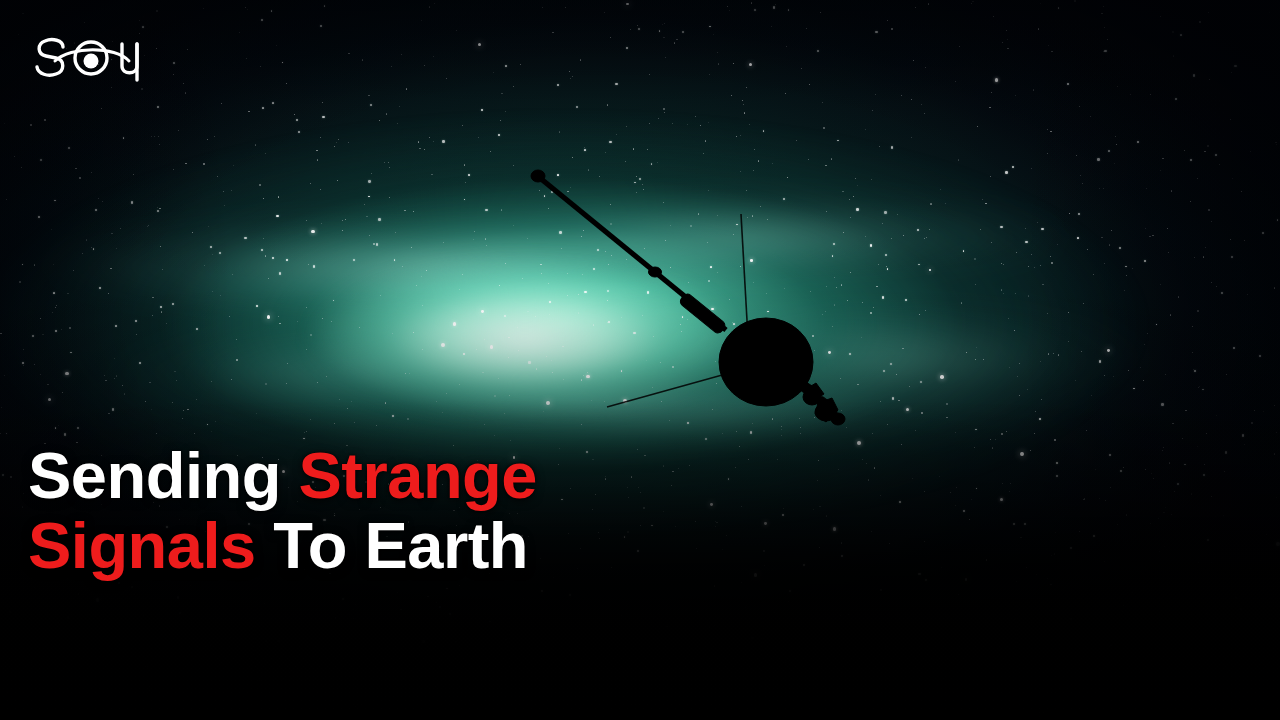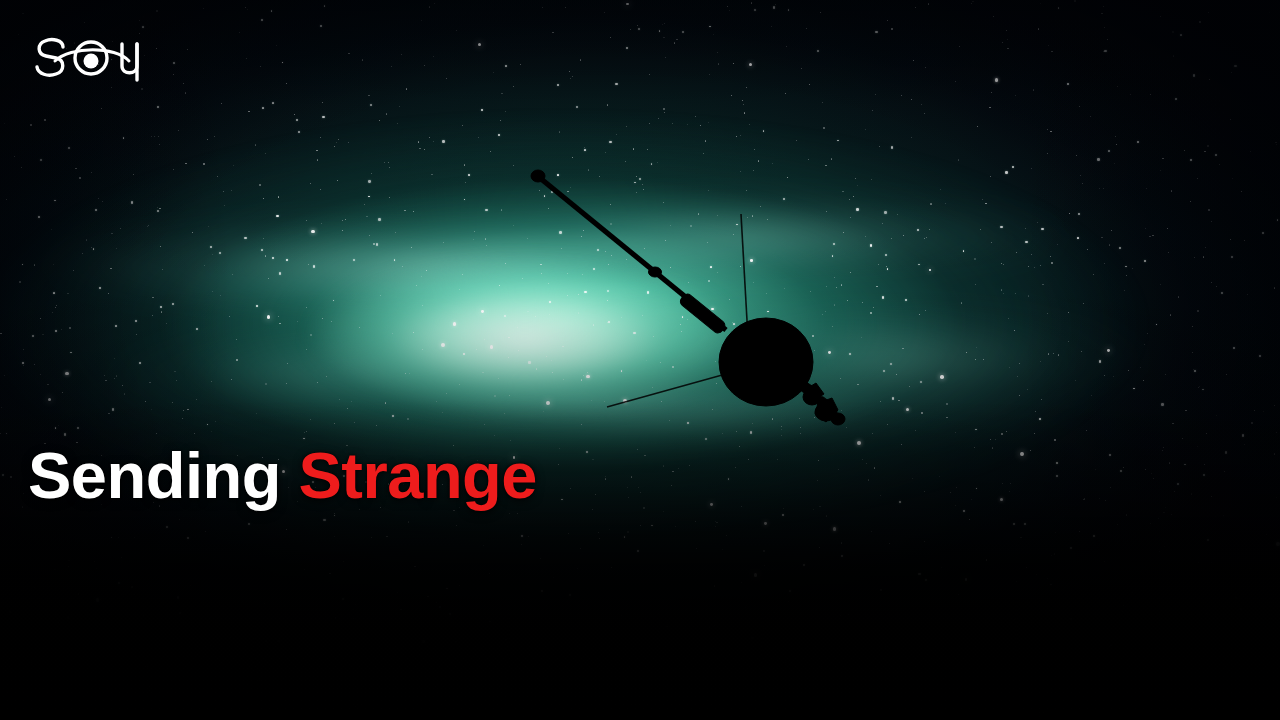--- a/index.html
+++ b/index.html
@@ -1536,15 +1536,18 @@
       <path d="M22 31 C38 16, 82 16, 96 31"></path>
     </g>
 
     <circle cx="58" cy="31" r="7.5" fill="#ffffff" stroke="none"></circle>
   </svg>
 
   <div id="headline">
     <div class="headline-line">
       <span>Sending </span><span class="accent">Strange</span>
     </div>
+    <div class="headline-line">
+      <span class="accent">Signals</span><span> To Earth</span>
+    </div>
   </div>
 
 </div>
 
 </body></html>

